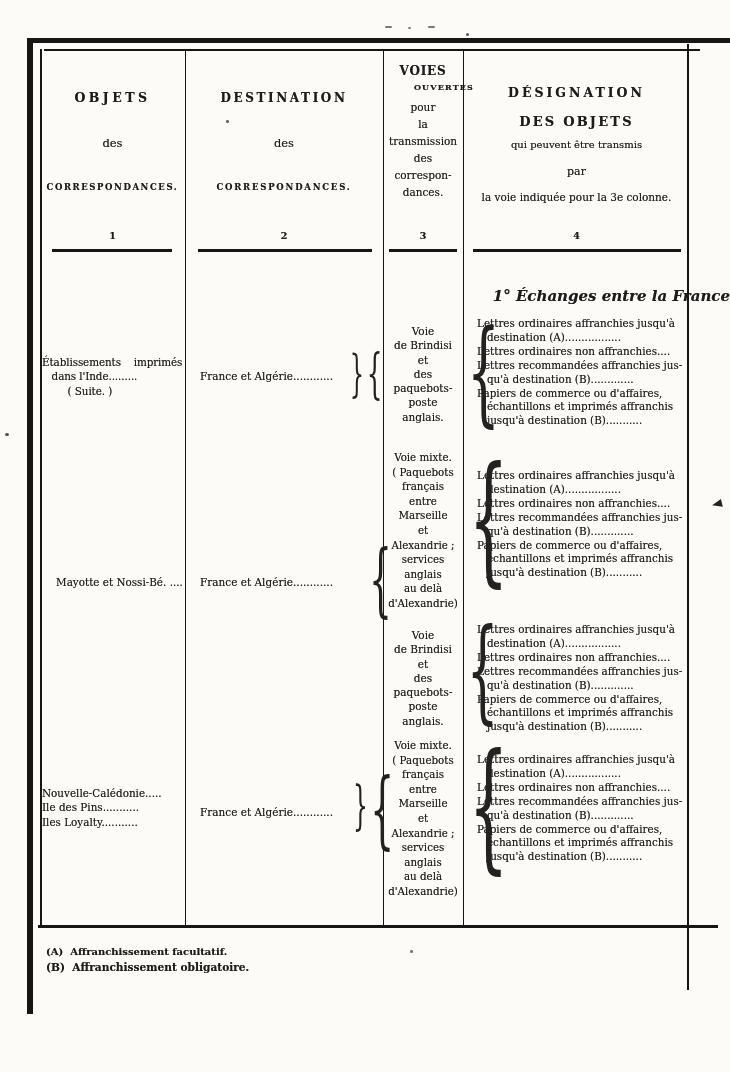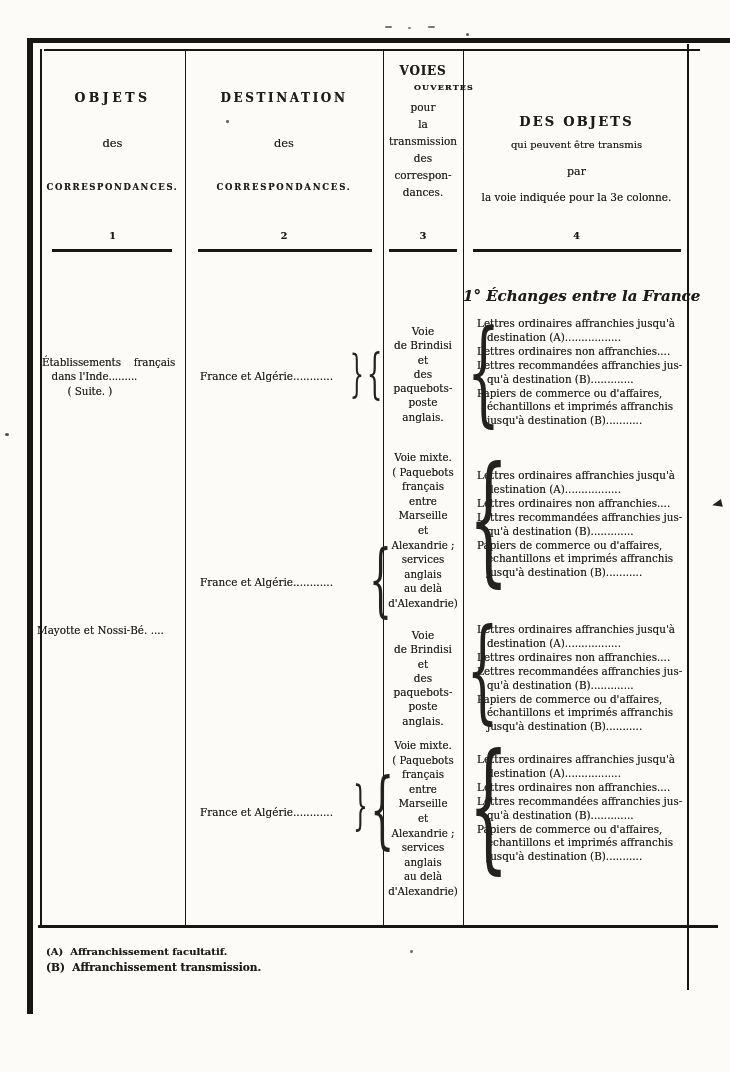--- a/index.html
+++ b/index.html
@@ -52,32 +52,36 @@
   <div class="t c caps" style="left:383px;top:64px;width:80px;font-size:12px;letter-spacing:0.8px;">VOIES</div>
   <div class="t c caps" style="left:383px;top:82px;width:80px;font-size:8px;letter-spacing:1.2px;margin-left:21px;">OUVERTES</div>
   <div class="t c" style="left:383px;top:99px;width:80px;font-size:10.5px;line-height:17px;">pour
 la
 transmission
 des
 correspon-
 dances.</div>
   <div class="t c caps" style="left:383px;top:230px;width:80px;font-size:9.5px;">3</div>
 
+  <div class="t c" style="left:463px;top:85px;width:227px;font-size:12.5px;letter-spacing:3px;font-weight:bold;">DÉSIGNATION</div>
   <div class="t c caps" style="left:463px;top:114px;width:227px;font-size:13px;letter-spacing:2.2px;">DES OBJETS</div>
   <div class="t c" style="left:463px;top:139px;width:227px;font-size:10px;">qui peuvent être transmis</div>
   <div class="t c" style="left:463px;top:165px;width:227px;font-size:11px;">par</div>
   <div class="t c" style="left:463px;top:191px;width:227px;font-size:10.5px;">la voie indiquée pour la 3e colonne.</div>
   <div class="t c caps" style="left:463px;top:230px;width:227px;font-size:9.5px;">4</div>
 
-  <div class="t" style="left:463px;top:287px;width:225px;font-size:15px;font-style:italic;font-weight:bold;text-align:right;">1° Échanges entre la France</div>
+  <div class="t" style="left:463px;top:287px;width:267px;font-size:15px;font-style:italic;font-weight:bold;text-align:right;">1° Échanges entre la France</div>
 
-  <div class="t" style="left:42px;top:355px;font-size:10.4px;line-height:14.3px;letter-spacing:-0.1px;">Établissements    français
+  <div class="t" style="left:42px;top:355px;font-size:10.4px;line-height:14.3px;letter-spacing:-0.1px;">Établissements    imprimés
    dans l'Inde.........
         ( Suite. )</div>
-  <div class="t" style="left:37px;top:576px;font-size:10.4px;margin-top:48px;">Mayotte et Nossi-Bé. ....</div>
+  <div class="t" style="left:56px;top:576px;font-size:10.4px;">Mayotte et Nossi-Bé. ....</div>
+  <div class="t" style="left:42px;top:786px;font-size:10.4px;line-height:14.3px;">Nouvelle-Calédonie.....
+Ile des Pins...........
+Iles Loyalty...........</div>
 
   <div class="t" style="left:200px;top:370px;font-size:10.5px;">France et Algérie............</div>
   <div class="t" style="left:200px;top:576px;font-size:10.5px;">France et Algérie............</div>
   <div class="t" style="left:200px;top:806px;font-size:10.5px;">France et Algérie............</div>
 
   <div class="t c" style="left:383px;top:324px;width:80px;font-size:10.5px;line-height:14.3px;">Voie
 de Brindisi
 et
 des
 paquebots-
@@ -152,21 +156,21 @@
   <span class="brace" style="left:357px;top:346px;font-size:55px;">{</span>
   <span class="brace" style="left:355px;top:540px;font-size:80px;">{</span>
   <span class="brace" style="left:355px;top:766px;font-size:85px;">{</span>
 
   <span class="brace" style="left:447px;top:314px;font-size:115px;">{</span>
   <span class="brace" style="left:444px;top:449px;font-size:140px;">{</span>
   <span class="brace" style="left:447px;top:614px;font-size:112px;">{</span>
   <span class="brace" style="left:444px;top:736px;font-size:140px;">{</span>
 
   <div class="t" style="left:46px;top:946px;font-size:10px;font-weight:bold;">(A)  Affranchissement facultatif.</div>
-  <div class="t" style="left:46px;top:961px;font-size:10.6px;font-weight:bold;">(B)  Affranchissement transmission.</div>
+  <div class="t" style="left:46px;top:961px;font-size:10.6px;font-weight:bold;">(B)  Affranchissement obligatoire.</div>
 
   <div class="dot" style="left:385px;top:26px;width:7px;height:1.6px;border-radius:1px;background:#777;"></div>
   <div class="dot" style="left:408px;top:27px;width:3px;height:2px;background:#777;"></div>
   <div class="dot" style="left:428px;top:26px;width:7px;height:1.6px;border-radius:1px;background:#777;"></div>
   <div class="dot" style="left:466px;top:33px;width:3px;height:3px;background:#555;"></div>
   <div class="dot" style="left:5px;top:433px;width:4px;height:3px;background:#4c4a46;"></div>
   <div class="dot" style="left:226px;top:120px;width:2.5px;height:2.5px;background:#666;"></div>
   <div class="dot" style="left:410px;top:950px;width:2.5px;height:2.5px;background:#777;"></div>
   <div class="tri" style="left:712px;top:500px;"></div>
 

